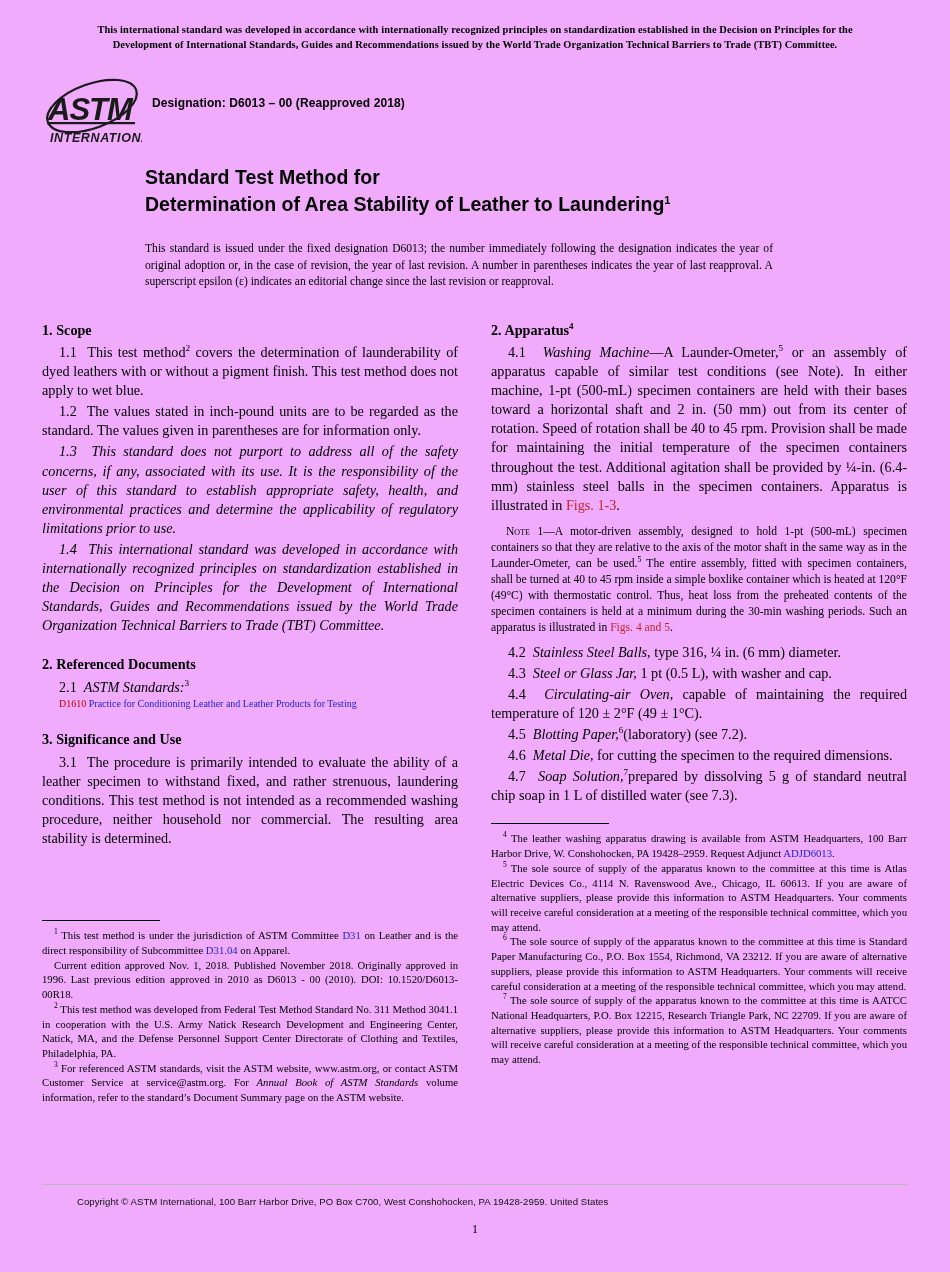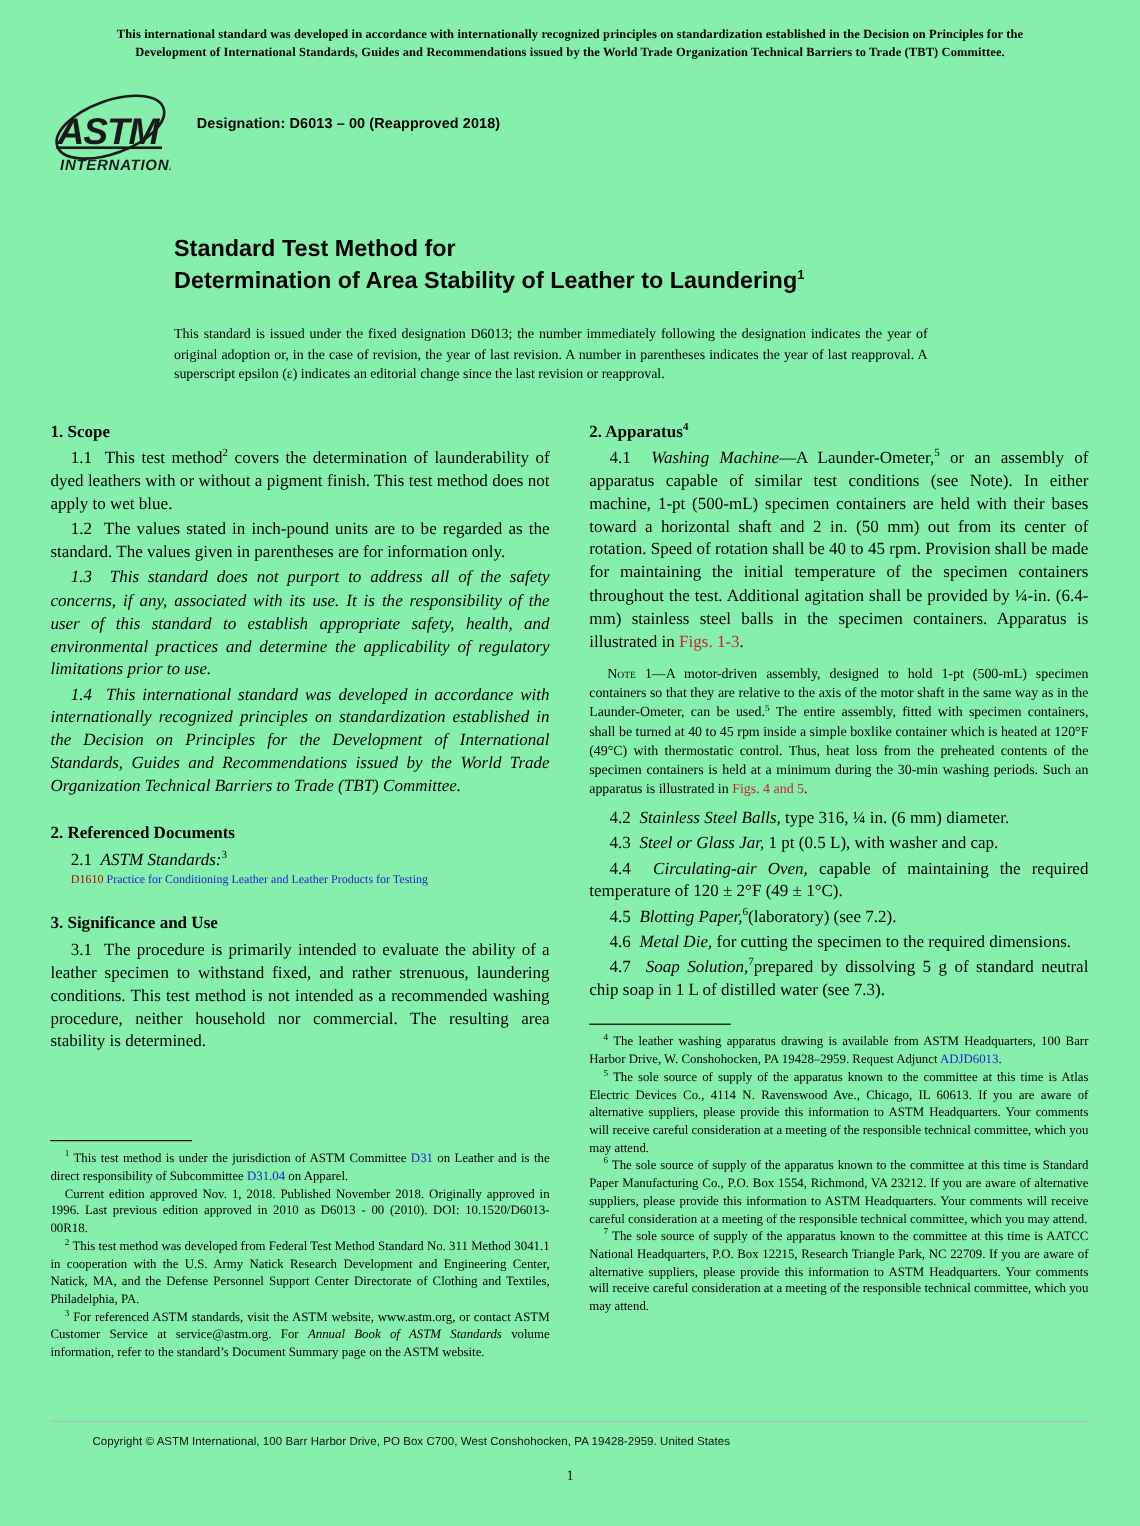--- a/index.html
+++ b/index.html
@@ -11,60 +11,59 @@
   body {
     font-family: "Liberation Serif", "DejaVu Serif", serif;
     color: #000000;
   }
   .page {
     position: relative;
     width: 950px;
     height: 1272px;
     box-sizing: border-box;
     padding: 18px 42px 0 42px;
-    background: #86efac;
+    background: #f0abfc;
     overflow: hidden;
   }
 
   
   .tbt-banner {
     font-size: 10.4px;
     font-weight: bold;
     line-height: 1.45;
     text-align: center;
     margin: 4px 16px 0 16px;
     letter-spacing: 0.1px;
   }
 
   
   .designation-row {
     display: flex;
     align-items: flex-start;
     margin-top: 22px;
     height: 74px;
-    gap: 12px;
   }
   .logo {
     width: 102px;
     flex: 0 0 102px;
     padding-top: 2px;
   }
   .logo svg { display: block; }
   .designation {
     font-family: "Liberation Sans", "DejaVu Sans", sans-serif;
     font-weight: bold;
     font-size: 12px;
     padding-top: 22px;
     padding-left: 8px;
     letter-spacing: 0.1px;
   }
 
   
   .title-block {
-    margin-top: 46px;
+    margin-top: 16px;
     padding-left: 103px;
     font-family: "Liberation Sans", "DejaVu Sans", sans-serif;
     font-weight: bold;
     font-size: 19.5px;
     line-height: 1.36;
   }
   .title-block sup {
     font-size: 11px;
     font-weight: bold;
     vertical-align: super;

